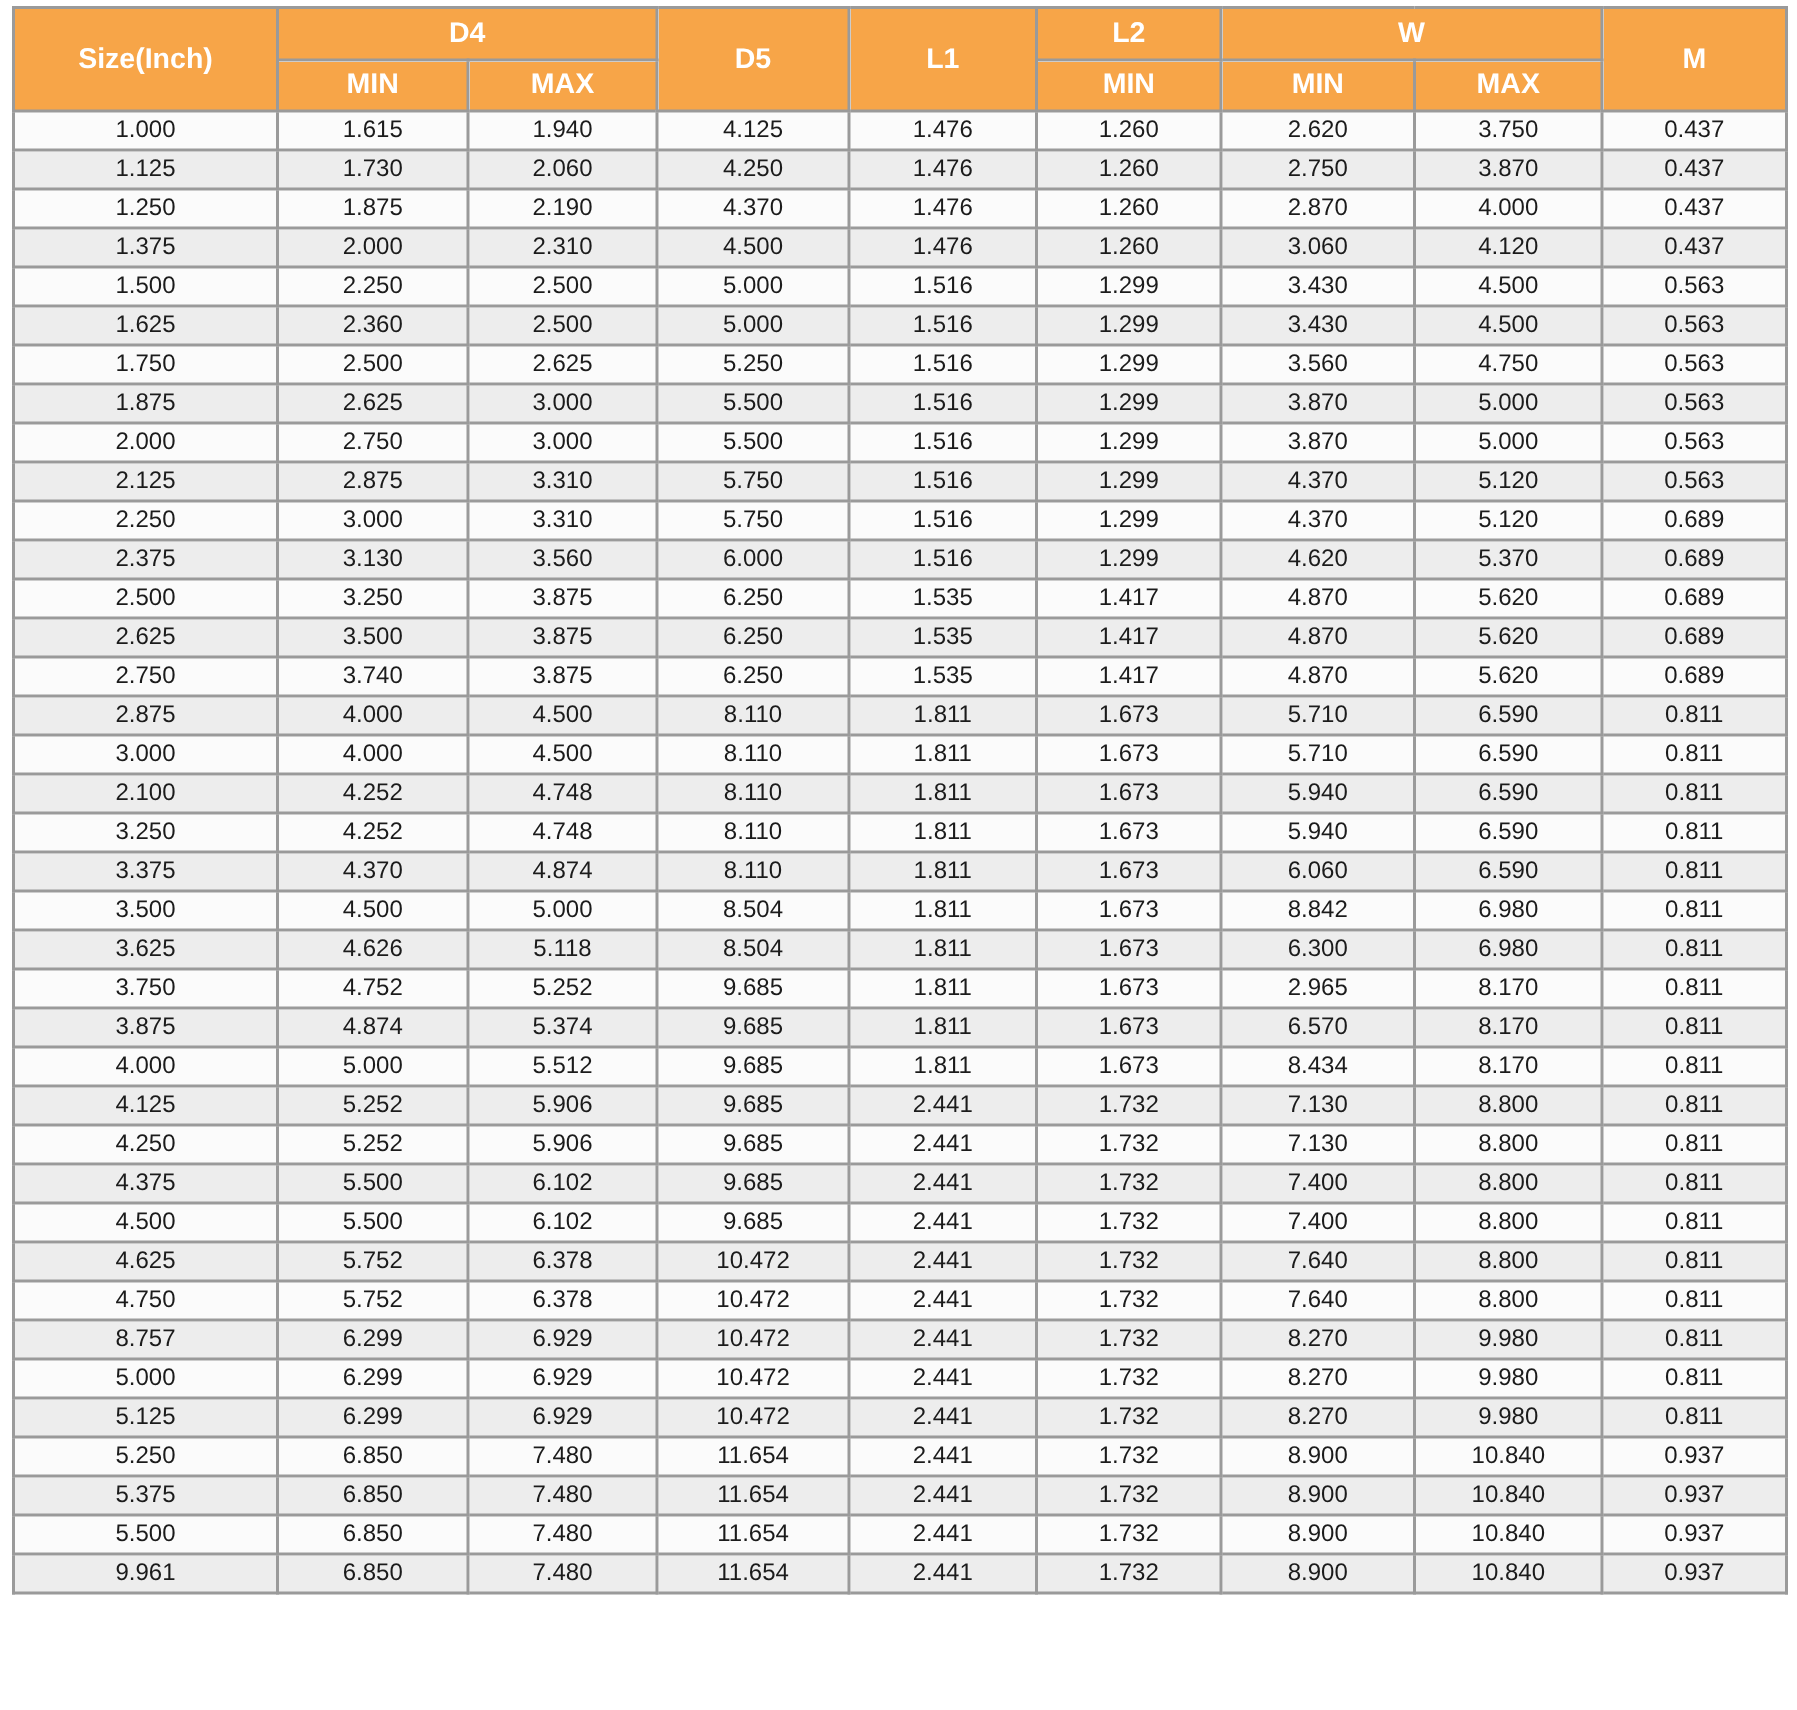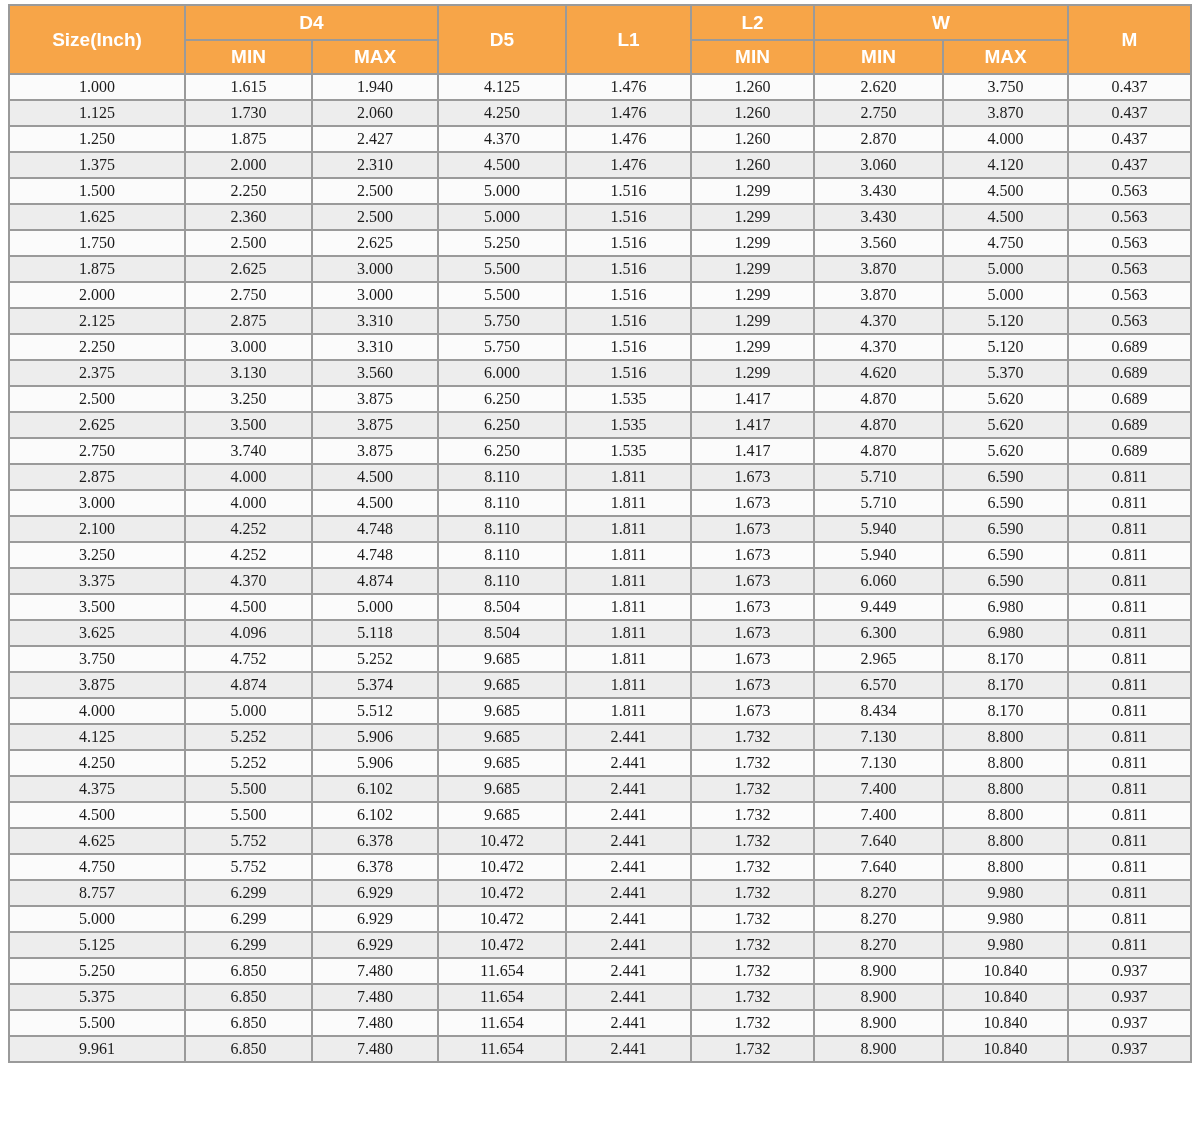--- a/index.html
+++ b/index.html
@@ -30,21 +30,21 @@
     white-space: nowrap;
   }
   table.spec-table thead th {
     background: #F7A548;
     color: #ffffff;
     font-weight: bold;
     font-size: 19px;
   }
   table.spec-table thead tr.hrow1 { height: 35px; }
   table.spec-table thead tr.hrow2 { height: 34px; }
-  table.spec-table tbody tr { height: 26px; font-family: Liberation Serif, serif; }
+  table.spec-table tbody tr { height: 26px; }
   table.spec-table tbody td {
     font-size: 16px;
     color: #1b1b1b;
     background: #FBFBFB;
   }
   table.spec-table tbody tr:nth-child(even) td {
     background: #EDEDED;
   }
 </style>
 </head>
@@ -100,21 +100,21 @@
           <td>4.250</td>
           <td>1.476</td>
           <td>1.260</td>
           <td>2.750</td>
           <td>3.870</td>
           <td>0.437</td>
         </tr>
         <tr>
           <td>1.250</td>
           <td>1.875</td>
-          <td>2.427</td>
+          <td>2.190</td>
           <td>4.370</td>
           <td>1.476</td>
           <td>1.260</td>
           <td>2.870</td>
           <td>4.000</td>
           <td>0.437</td>
         </tr>
         <tr>
           <td>1.375</td>
           <td>2.000</td>
@@ -302,27 +302,27 @@
           <td>6.590</td>
           <td>0.811</td>
         </tr>
         <tr>
           <td>3.500</td>
           <td>4.500</td>
           <td>5.000</td>
           <td>8.504</td>
           <td>1.811</td>
           <td>1.673</td>
-          <td>9.449</td>
+          <td>8.842</td>
           <td>6.980</td>
           <td>0.811</td>
         </tr>
         <tr>
           <td>3.625</td>
-          <td>4.096</td>
+          <td>4.626</td>
           <td>5.118</td>
           <td>8.504</td>
           <td>1.811</td>
           <td>1.673</td>
           <td>6.300</td>
           <td>6.980</td>
           <td>0.811</td>
         </tr>
         <tr>
           <td>3.750</td>

